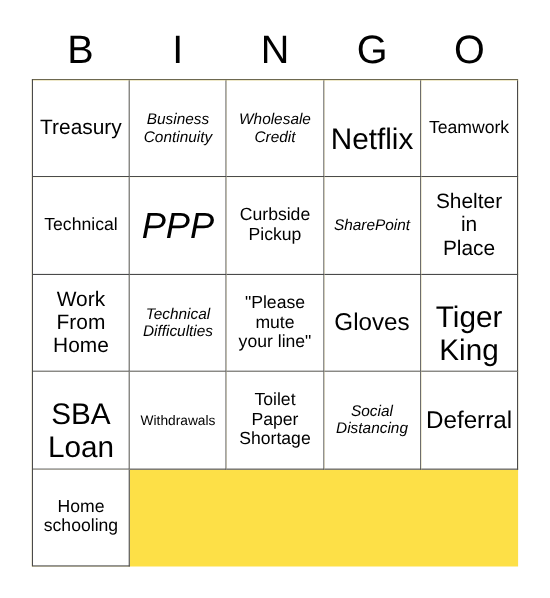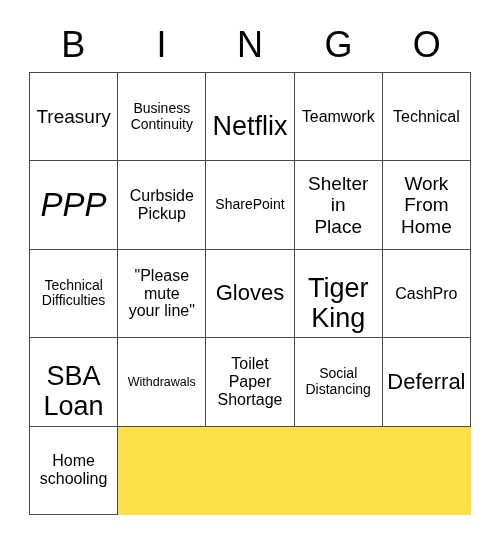--- a/index.html
+++ b/index.html
@@ -70,21 +70,21 @@
   .cell-text {
     display: block;
     width: 100%;
     line-height: 1.12;
     white-space: pre-line;
     word-break: normal;
     color: #000000;
   }
   
   .fs-xs  { font-size: 12.5px; }
-  .fs-s   { font-size: 14px; }
+  .fs-s   { font-size: 14px; font-style: italic; }
   .fs-m   { font-size: 16px; }
   .fs-l   { font-size: 19px; }
   .fs-xl  { font-size: 22px; }
   .fs-xxl { font-size: 27px; margin-top: 19px; }
   .fs-huge{ font-size: 33px; font-style: italic; }
 </style>
 </head>
 <body>
 
 <div id="bingo-card">
@@ -98,20 +98,24 @@
   </div>
 
   <div id="grid">
 
     <div class="cell">
         <span class="cell-text fs-l">Treasury</span>
       </div>
     <div class="cell">
         <span class="cell-text fs-s">Business
 Continuity</span>
+      </div>
+    <div class="cell">
+        <span class="cell-text fs-s">Wholesale
+Credit</span>
       </div>
     <div class="cell">
         <span class="cell-text fs-xxl">Netflix</span>
       </div>
     <div class="cell">
         <span class="cell-text fs-m">Teamwork</span>
       </div>
 
     <div class="cell">
         <span class="cell-text fs-m">Technical</span>
@@ -148,23 +152,20 @@
       </div>
 
     <div class="cell">
         <span class="cell-text fs-xl">Gloves</span>
       </div>
     <div class="cell">
         <span class="cell-text fs-xxl">Tiger
 King</span>
       </div>
     <div class="cell">
-        <span class="cell-text fs-m">CashPro</span>
-      </div>
-    <div class="cell">
         <span class="cell-text fs-xxl">SBA
 Loan</span>
       </div>
 
     <div class="cell">
         <span class="cell-text fs-xs">Withdrawals</span>
       </div>
     <div class="cell">
         <span class="cell-text fs-m">Toilet
 Paper

